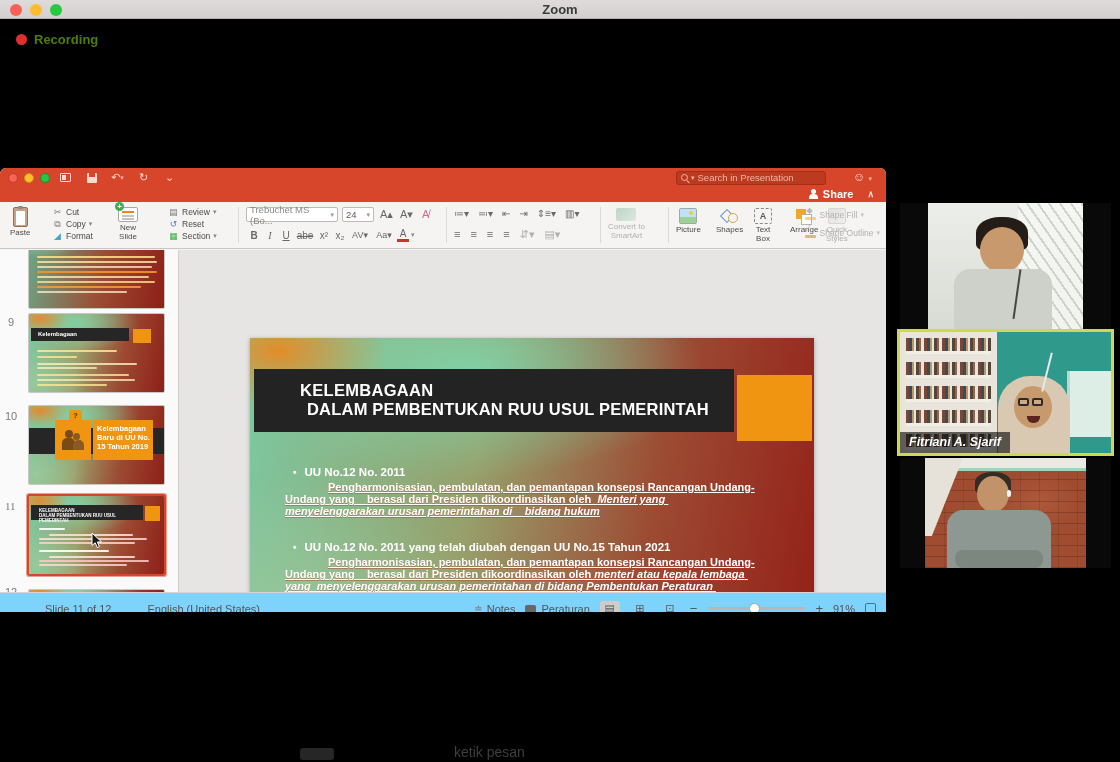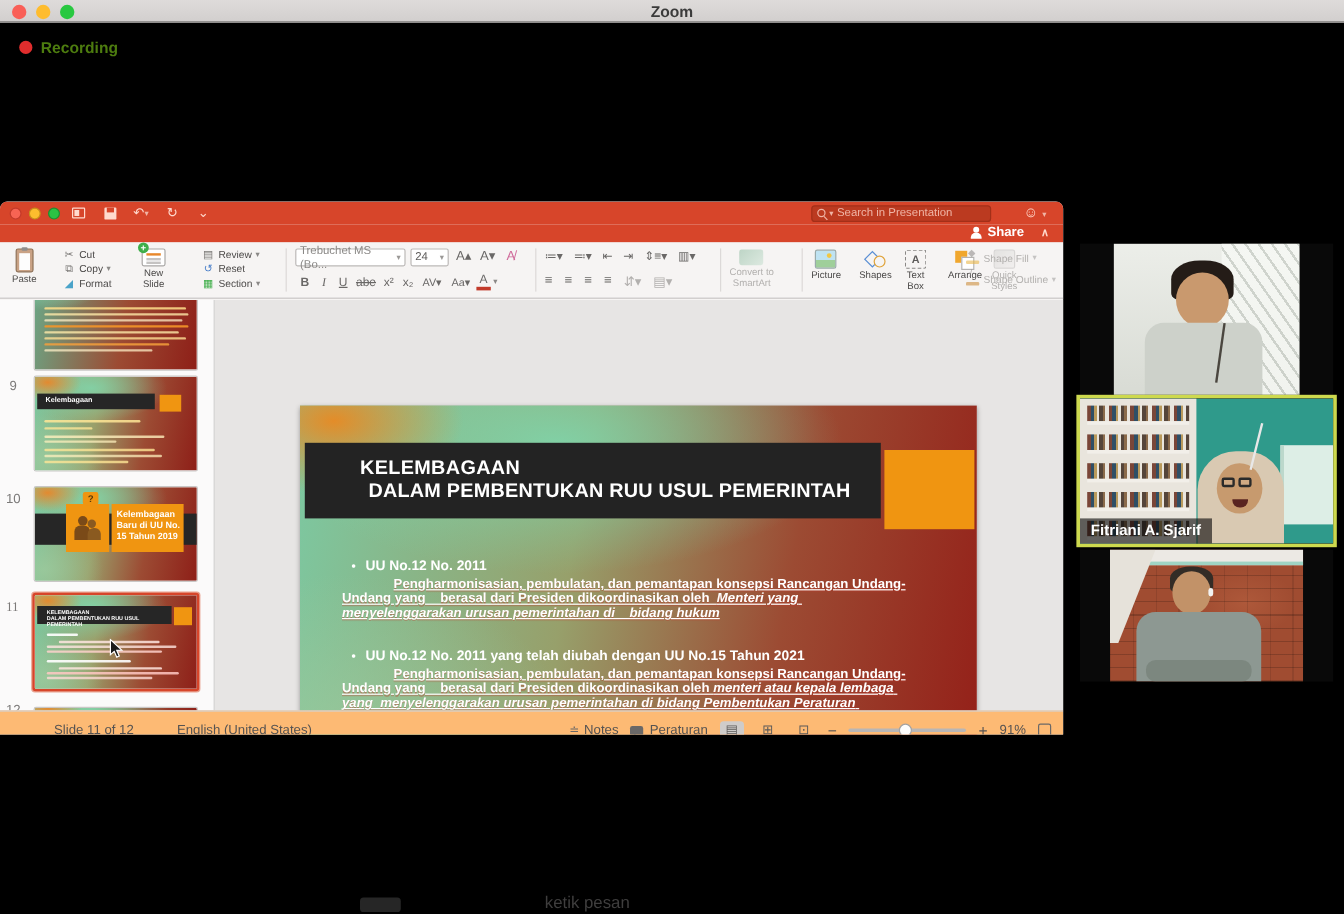--- a/index.html
+++ b/index.html
@@ -139,41 +139,41 @@
   .slide-titlebar .t2 { font-size:16.5px; font-weight:bold; letter-spacing:.2px; line-height:19px; padding-left:7px;}
   .slide-orange { position:absolute; left:487px; top:37px; width:75px; height:66px; background:#f09511; }
   .bullet-head { position:absolute; left:43px; color:#fff; font-size:11.5px; font-weight:bold; }
   .bullet-head .bc { margin-right:8px; font-size:10px; }
   .bullet-para { position:absolute; left:35px; width:470px; color:#fff; font-size:11px; line-height:12.2px;
     font-weight:600; text-indent:43px; white-space:pre-wrap; text-decoration:underline;
     text-decoration-thickness:1px; text-underline-offset:1px; text-shadow:0 1px 0 rgba(190,55,40,.45); }
   .bullet-para .em { font-weight:bold; font-style:italic; }
 
   
-  .statusbar { position:absolute; left:0; top:424px; width:100%; height:32px; background:#fdba74;
+  .statusbar { position:absolute; left:0; top:424px; width:100%; height:32px; background:#7dd3fc;
     border-top:1px solid #d5d3d2; display:flex; align-items:center; font-size:11px; color:#555352; }
   .statusbar .left { display:flex; gap:36px; margin-left:45px; }
   .statusbar .right { margin-left:auto; display:flex; align-items:center; gap:10px; margin-right:10px; }
   .sb-ic { font-size:10px; color:#6a6867; }
   .viewbtn { width:20px; height:16px; display:flex; align-items:center; justify-content:center;
     font-size:11px; color:#5d5b5a; border-radius:3px; }
   .viewbtn.active { background:#cfccca; }
   .zoom-track { width:98px; height:3px; background:#b9b6b5; border-radius:2px; position:relative; }
   .zoom-knob { position:absolute; left:42px; top:-4px; width:11px; height:11px; border-radius:50%;
     background:#fdfdfd; border:1px solid #a5a3a2; }
   .fit-ic { width:11px; height:11px; border:1.3px solid #6a6867; border-radius:2px; }
   .comment-ic { width:11px; height:8px; background:#6a6867; border-radius:2px; position:relative; }
   .comment-ic:after { content:""; position:absolute; left:2px; bottom:-3px;
     border:3px solid transparent; border-top-color:#6a6867; border-left-width:2px; border-right-width:2px;}
 
   
   .tile { position:absolute; left:900px; width:211px; background:#090909; overflow:hidden; }
   .video { position:absolute; top:0; height:100%; overflow:hidden; }
   .name-tag { position:absolute; left:0; bottom:0; background:rgba(10,10,10,.62); color:#fff;
-    font-size:12.5px; font-weight:bold; padding:3px 9px 4px 9px; z-index:3;}
+    font-size:12.5px; font-weight:bold; padding:3px 9px 4px 9px; z-index:3;font-style:italic;}
   
   .head { position:absolute; border-radius:50%; }
   .hair { position:absolute; border-radius:46% 46% 20% 20%; }
   .body-shape { position:absolute; border-radius:16px 16px 0 0; }
   
   .teal-wall { position:absolute; inset:0; background:#2f9a8b; }
   .shelf { position:absolute; left:0; top:0; width:46%; height:100%; background:#e9e5dd; }
   .shelf-row { position:absolute; left:6%; width:88%; height:16px;
     background:repeating-linear-gradient(90deg,#7a4638 0 3px,#2f4f66 3px 6px,#b99a5c 6px 8px,#e9e5dd 8px 10px,#55453a 10px 13px,#8a6a4a 13px 15px,#e9e5dd 15px 18px);
     border-bottom:3px solid #f2efe9; }

